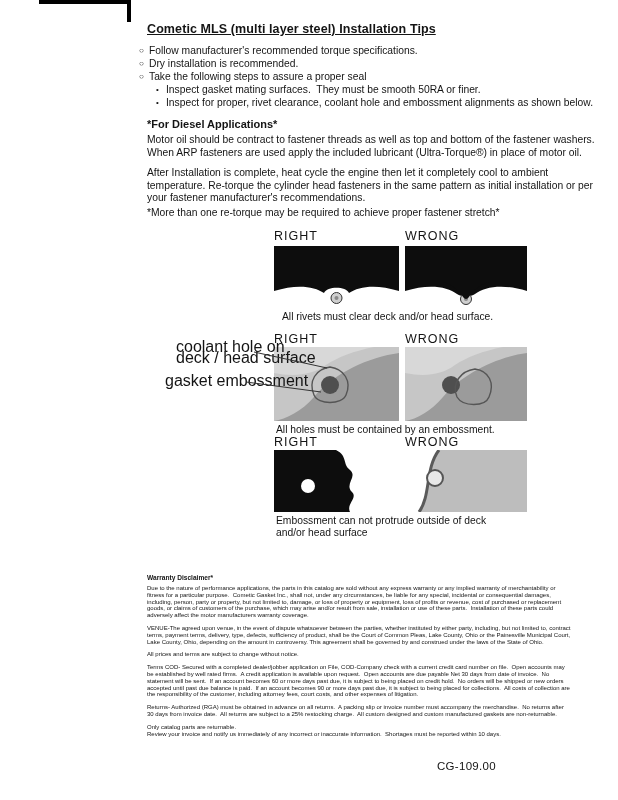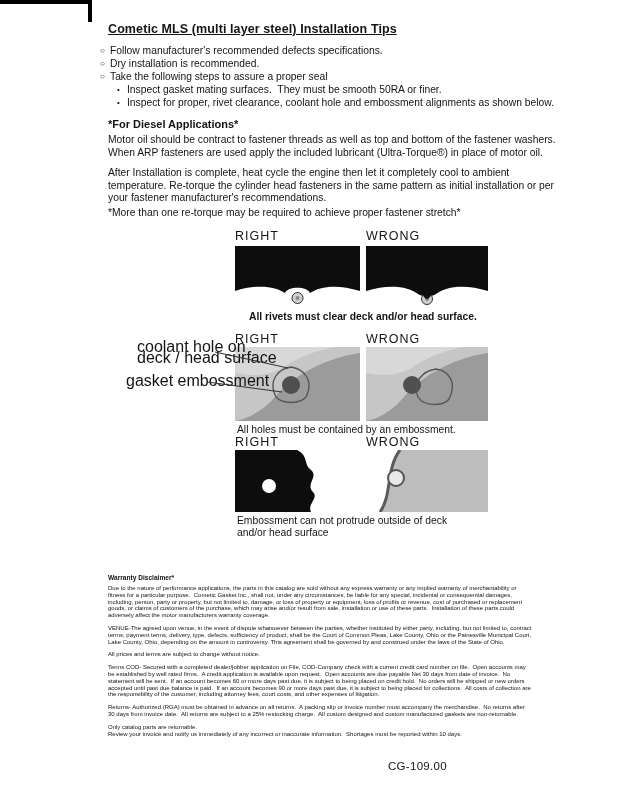--- a/index.html
+++ b/index.html
@@ -1,21 +1,21 @@
 <!DOCTYPE html>
 <html><head>
 <meta charset="utf-8">
 <style>
   html,body{margin:0;padding:0;}
   body{
     width:618px;height:800px;position:relative;overflow:hidden;
     background:#ffffff;color:#141414;
     font-family:"Liberation Sans", sans-serif;
   }
-  .abs{position:absolute;}
+  .abs{position:absolute;margin-left:39px;}
   .title{
     font-size:12.5px;font-weight:700;text-decoration:underline;
     letter-spacing:.1px;white-space:nowrap;
   }
   .tipline{display:flex;align-items:flex-start;line-height:13px;font-size:10.3px;white-space:pre-wrap;}
   .tipline .marker{width:10px;flex:0 0 10px;font-size:8px;line-height:13px;text-align:left;}
   .sub{margin-left:17px;}
   .h2{font-size:11px;font-weight:700;white-space:nowrap;}
   .para{font-size:10.3px;line-height:12.6px;white-space:pre-wrap;}
   .rw-label{font-size:12.5px;letter-spacing:1px;white-space:nowrap;}
@@ -34,21 +34,21 @@
 <body>
 
 <div class="abs bar" style="left:0;top:9;width:92px;height:4px;"></div>
 <div class="abs bar" style="left:88px;top:9;width:4px;height:22px;"></div>
 
 <div class="abs title" style="left:108px;top:22px;">Cometic MLS (multi layer steel) Installation Tips</div>
 
 <div class="abs" style="left:100px;top:44px;width:470px;">
   <div class="tipline">
     <span class="marker">○</span>
-    <span>Follow manufacturer's recommended defects specifications.</span>
+    <span>Follow manufacturer's recommended torque specifications.</span>
   </div>
   <div class="tipline">
     <span class="marker">○</span>
     <span>Dry installation is recommended.</span>
   </div>
   <div class="tipline">
     <span class="marker">○</span>
     <span>Take the following steps to assure a proper seal</span>
   </div>
   <div class="tipline sub">
@@ -79,21 +79,21 @@
 </div>
 <div class="abs" style="left:366px;top:246px;">
   <svg class="diagram" width="122" height="62" viewBox="0 0 122 62">
     <rect width="122" height="62" fill="#0d0d0d"></rect>
     <path d="M0,62 L0,45 C22,38 42,40 52,48 C56,51 66,51 70,48 C80,40 100,38 122,45 L122,62 Z" fill="#ffffff"></path>
     <circle cx="61" cy="53" r="5.5" fill="#cfcfcf" stroke="#333" stroke-width="1"></circle>
     <circle cx="61" cy="53" r="2" fill="#8a8a8a"></circle>
     <path d="M38,36 C50,40 55,46 58,51 C60,53.5 62,53.5 64,51 C67,46 72,40 84,36 L84,22 L38,22 Z" fill="#0d0d0d"></path>
   </svg>
 </div>
-<div class="abs caption" style="left:249px;top:311px;width:260px;font-weight:bold;">All rivets must clear deck and/or head surface.</div>
+<div class="abs caption" style="left:243px;top:311px;width:260px;">All rivets must clear deck and/or head surface.</div>
 
 <div class="abs rw-label" style="left:235px;top:332px;width:125px;">RIGHT</div>
 <div class="abs rw-label" style="left:366px;top:332px;width:122px;">WRONG</div>
 
 <div class="abs" style="left:235px;top:347px;">
   <svg class="diagram" width="125" height="74" viewBox="0 0 125 74">
     <rect width="125" height="74" fill="#c6c6c6"></rect>
     <path d="M125,6 C95,10 60,26 40,50 C28,64 12,72 0,74 L125,74 Z" fill="#9b9b9b"></path>
     <path d="M0,26 C20,30 38,28 52,18 C64,10 80,4 100,0 L0,0 Z" fill="#d8d8d8"></path>
     <circle cx="56" cy="38" r="9" fill="#4f4f4f"></circle>
@@ -149,13 +149,13 @@
   <div class="lh">Warranty Disclaimer*</div>
   <p>Due to the nature of performance applications, the parts in this catalog are sold without any express warranty or any implied warranty of merchantability or fitness for a particular purpose.  Cometic Gasket Inc., shall not, under any circumstances, be liable for any special, incidental or consequential damages, including, person, party or property, but not limited to, damage, or loss of property or equipment, loss of profits or revenue, cost of purchased or replacement goods, or claims of customers of the purchase, which may arise and/or result from sale, installation or use of these parts.  Installation of these parts could adversely affect the motor manufacturers warranty coverage.</p>
   <p>VENUE-The agreed upon venue, in the event of dispute whatsoever between the parties, whether instituted by either party, including, but not limited to, contract terms, payment terms, delivery, type, defects, sufficiency of product, shall be the Court of Common Pleas, Lake County, Ohio or the Painesville Municipal Court, Lake County, Ohio, depending on the amount in controversy. This agreement shall be governed by and construed under the laws of the State of Ohio.</p>
   <p>All prices and terms are subject to change without notice.</p>
   <p>Terms COD- Secured with a completed dealer/jobber application on File, COD-Company check with a current credit card number on file.  Open accounts may be established by well rated firms.  A credit application is available upon request.  Open accounts are due payable Net 30 days from date of invoice.  No statement will be sent.  If an account becomes 60 or more days past due, it is subject to being placed on credit hold.  No orders will be shipped or new orders accepted until past due balance is paid.  If an account becomes 90 or more days past due, it is subject to being placed for collections.  All costs of collection are the responsibility of the customer, including attorney fees, court costs, and other expenses of litigation.</p>
   <p>Returns- Authorized (RGA) must be obtained in advance on all returns.  A packing slip or invoice number must accompany the merchandise.  No returns after 30 days from invoice date.  All returns are subject to a 25% restocking charge.  All custom designed and custom manufactured gaskets are non-returnable.</p>
   <p class="tight">Only catalog parts are returnable.</p>
   <p>Review your invoice and notify us immediately of any incorrect or inaccurate information.  Shortages must be reported within 10 days.</p>
 </div>
 
-<div class="abs code" style="left:388px;top:760px;text-align:right;">CG-109.00</div>
+<div class="abs code" style="left:398px;top:760px;text-align:right;">CG-109.00</div>
 
 </body></html>

